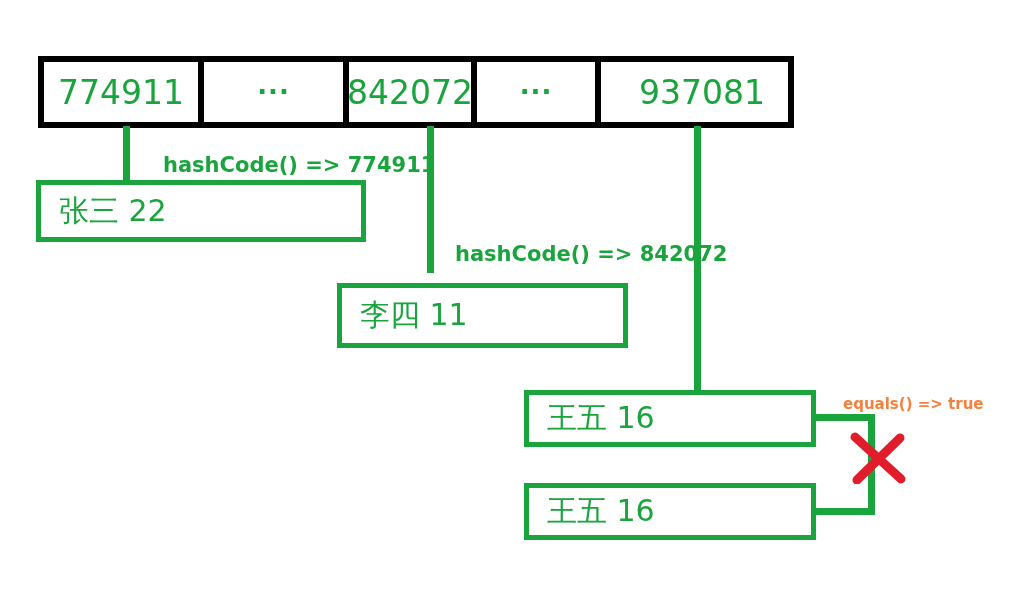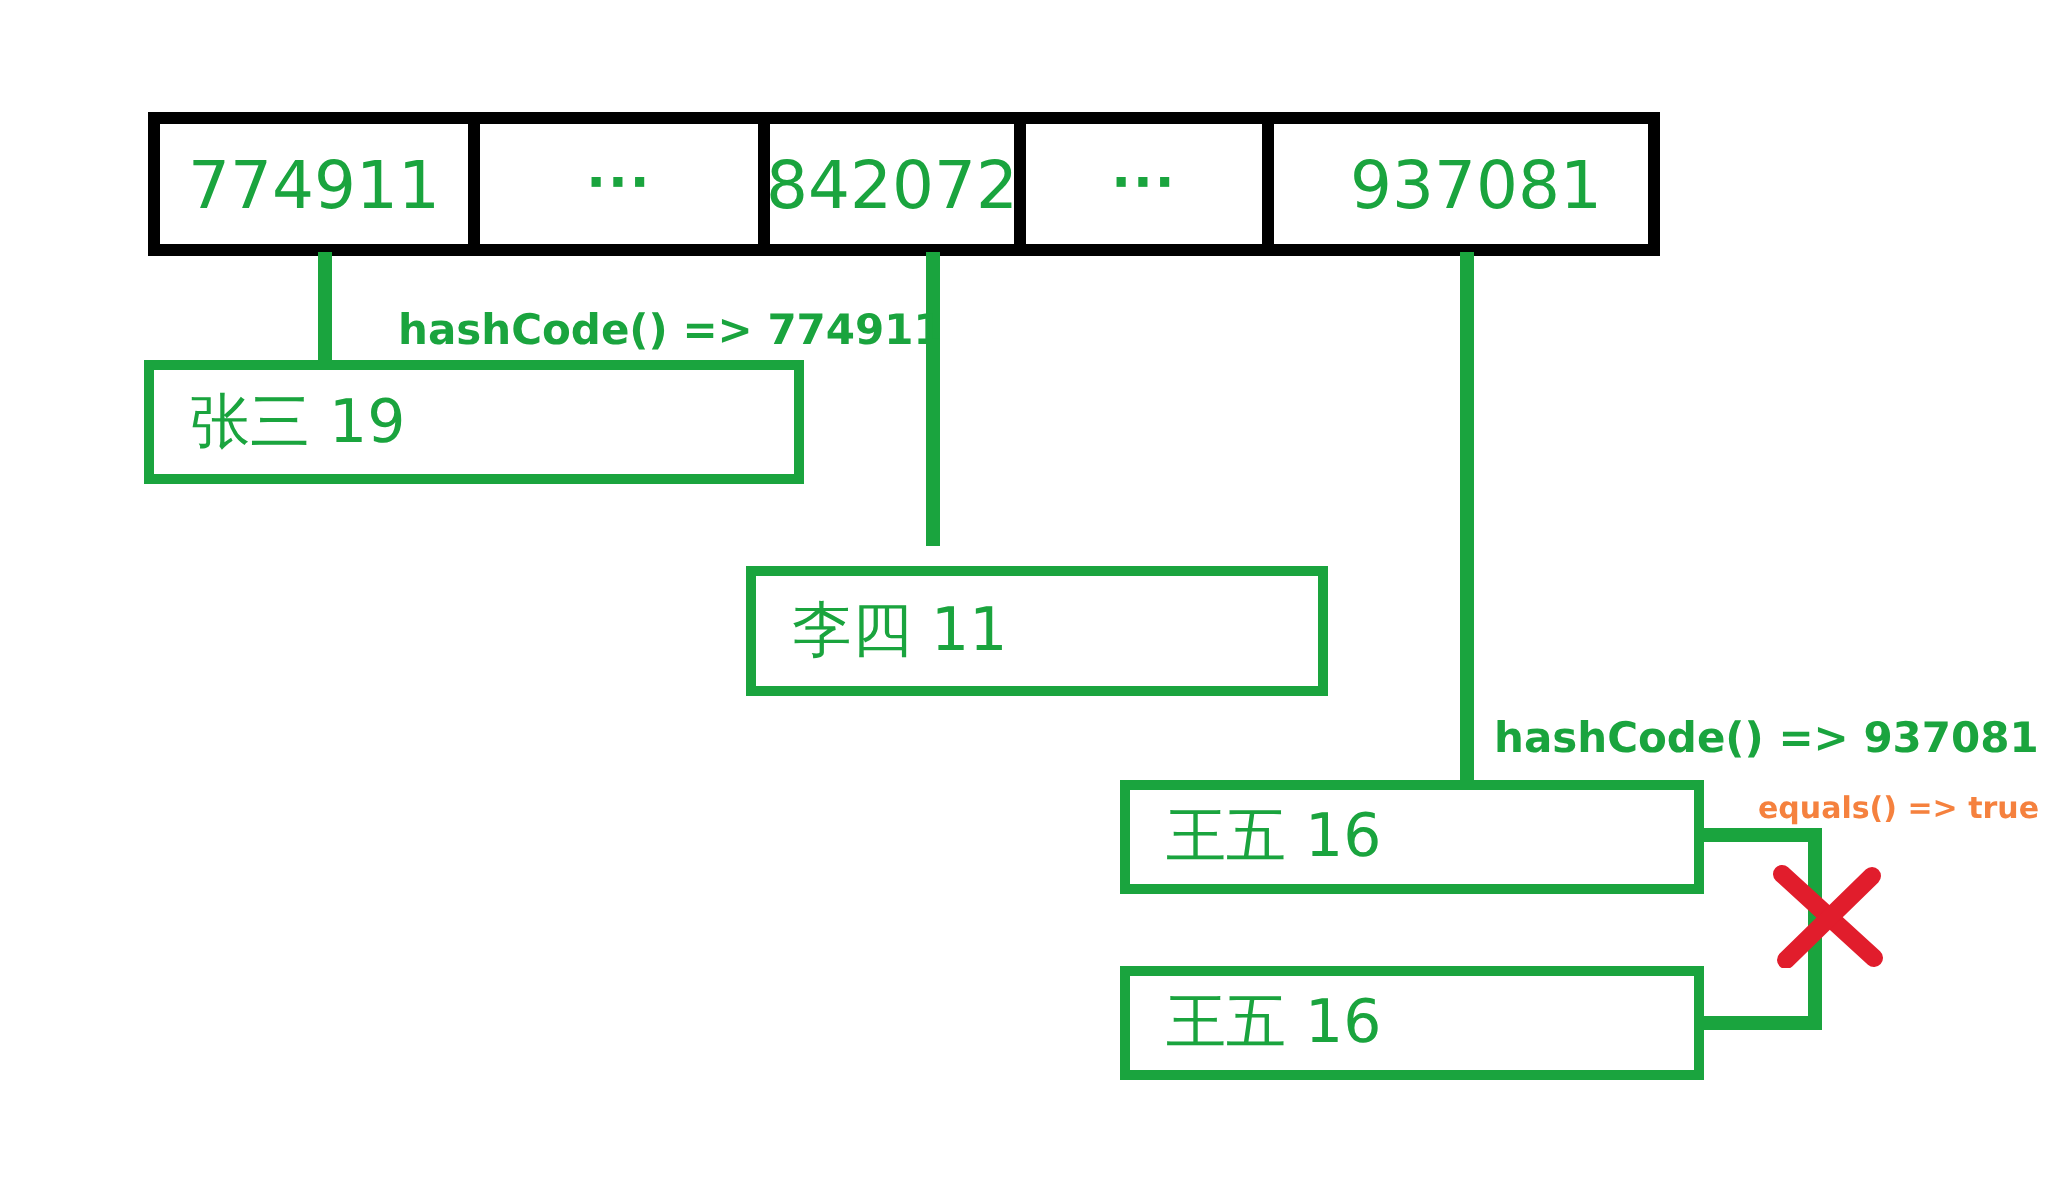--- a/index.html
+++ b/index.html
@@ -9,21 +9,21 @@
     position: relative;
     font-family: "DejaVu Sans", "Liberation Sans", sans-serif;
     overflow: hidden;
   }
   :root {
     --green: #1aa43e;
     --orange: #f5813e;
     --red: #e11d2c;
     --black: #000000;
   }
-  .canvas { position: absolute; inset: 0; margin-left: 36px; }
+  .canvas { position: absolute; inset: 0; }
 
   
   .array {
     position: absolute; left: 38px; top: 56px;
     width: 756px; height: 72px;
     border: 6px solid var(--black);
     display: flex; background: #fff;
   }
   .cell {
     display: flex; align-items: center; justify-content: center;
@@ -116,26 +116,26 @@
     <div class="cell c5">
       <span>937081</span>
     </div>
   </div>
 
   <div class="vline line-a"></div>
   <div class="vline line-b"></div>
   <div class="vline line-c"></div>
 
   <div class="hash-label hl-a">hashCode() =&gt; 774911</div>
-  <div class="hash-label hl-c">hashCode() =&gt; 937081</div>
+  <div class="hash-label hl-b">hashCode() =&gt; 842072</div>
 
   <div class="equals-label">equals() =&gt; true</div>
 
   <div class="entry e-zhangsan">
-    <span>张三 19</span>
+    <span>张三 22</span>
   </div>
   <div class="entry e-lisi">
     <span>李四 11</span>
   </div>
   <div class="entry e-wangwu1">
     <span>王五 16</span>
   </div>
   <div class="entry e-wangwu2">
     <span>王五 16</span>
   </div>

